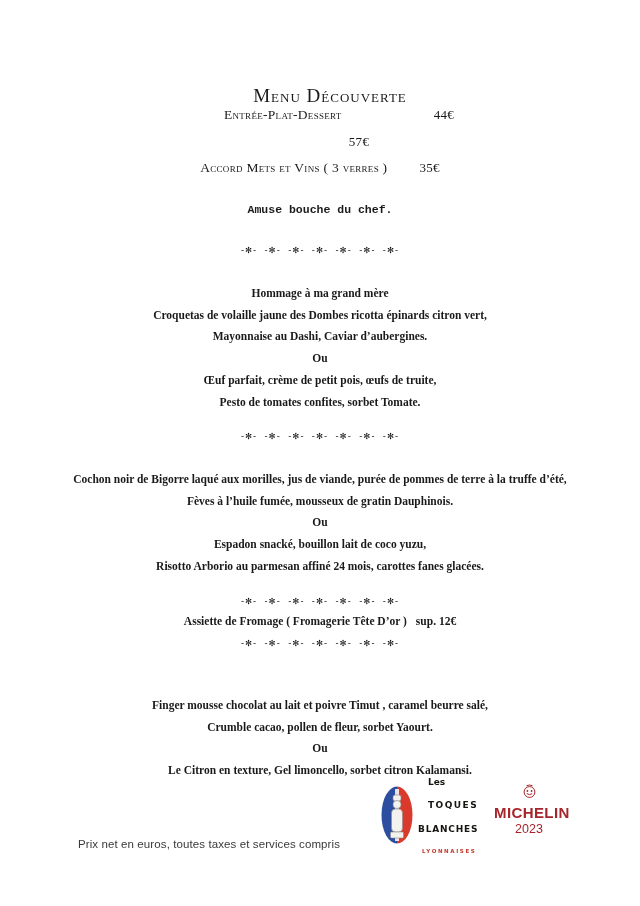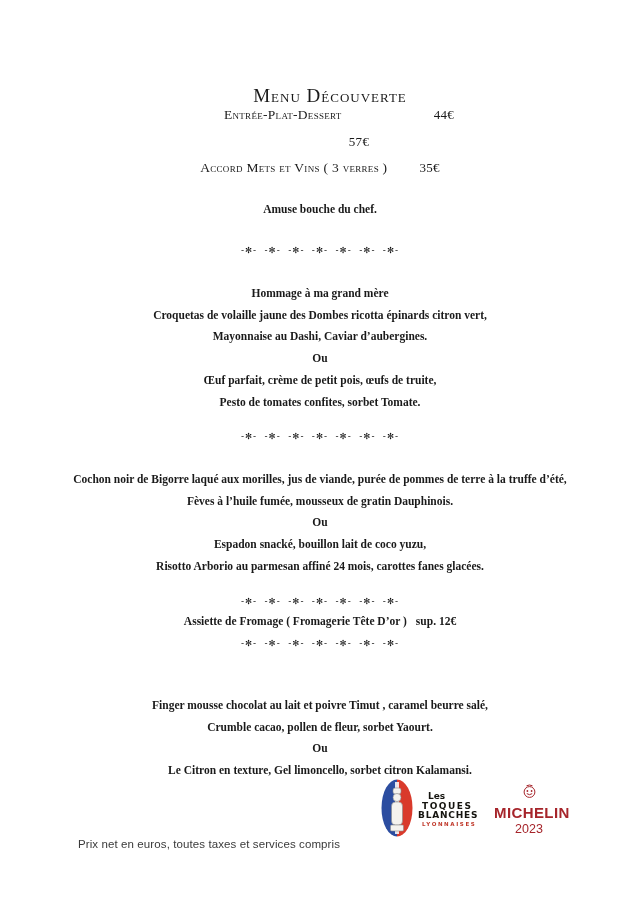--- a/index.html
+++ b/index.html
@@ -13,44 +13,44 @@
   }
   .price-row{
     position:absolute;left:0;width:640px;display:flex;justify-content:center;align-items:baseline;
     font-variant:small-caps;font-size:13.5px;letter-spacing:.3px;white-space:nowrap;
   }
   .price-row .price{font-variant:normal;font-size:13px;}
   .row1{top:107px;transform:translateX(19px);column-gap:92px;}
   .row2{top:134px;transform:translateX(39px);column-gap:57px;}
   .row3{top:160px;column-gap:32px;}
   .bold-line{font-weight:bold;font-size:11.5px;white-space:nowrap;}
-  .amuse{top:203px;}
+  .amuse{top:203px;font-family:Liberation Mono, monospace;}
   .divider{
     font-family:"DejaVu Sans",sans-serif;font-size:8.5px;letter-spacing:1px;color:#111;
     white-space:pre;
   }
   .div1{top:245px;}
   .div2{top:431px;}
   .div3{top:596px;}
   .div4{top:638px;}
   .section{position:absolute;left:0;width:640px;text-align:center;}
   .section p{margin:0;font-weight:bold;font-size:11.5px;line-height:21.7px;white-space:nowrap;}
   .starter{top:283px;}
   .main-course{top:469px;}
   .dessert{top:695px;}
   .cheese-row{
     position:absolute;top:615px;left:0;width:640px;display:flex;justify-content:center;
     column-gap:9px;font-weight:bold;font-size:11.5px;white-space:nowrap;
   }
   .logos-row{position:absolute;top:776px;left:0;width:640px;height:66px;}
   .toques{position:absolute;left:380px;top:2px;display:flex;align-items:center;column-gap:4px;}
   .toques-text{display:flex;flex-direction:column;line-height:1.05;text-align:left;
-    font-family:"DejaVu Sans",sans-serif;color:#15140f;}
+    font-family:"DejaVu Sans",sans-serif;color:#15140f;gap:14px;}
   .tq1{font-size:9px;font-weight:bold;margin-left:10px;}
-  .tq2{font-size:9px;font-weight:bold;letter-spacing:1.5px;text-transform:uppercase;margin-left:4px;}
+  .tq2{font-size:9px;font-weight:bold;letter-spacing:1.5px;text-transform:uppercase;margin-left:4px;text-align:right;}
   .tq3{font-size:9px;font-weight:bold;letter-spacing:.8px;text-transform:uppercase;}
   .tq4{font-size:5.5px;font-weight:bold;letter-spacing:1.6px;text-transform:uppercase;color:#c0392b;margin-left:4px;margin-top:1px;}
   .michelin{position:absolute;left:494px;top:8px;width:70px;text-align:center;
     font-family:"Liberation Sans","DejaVu Sans",sans-serif;color:#a6252b;}
   .michelin .name{font-size:15px;font-weight:bold;letter-spacing:.4px;margin-top:1px;}
   .michelin .year{font-size:12.5px;margin-top:1px;}
   .footer{
     position:absolute;top:838px;left:78px;font-family:"Liberation Sans","DejaVu Sans",sans-serif;
     font-size:11.5px;color:#3a3a3a;letter-spacing:.1px;
   }

